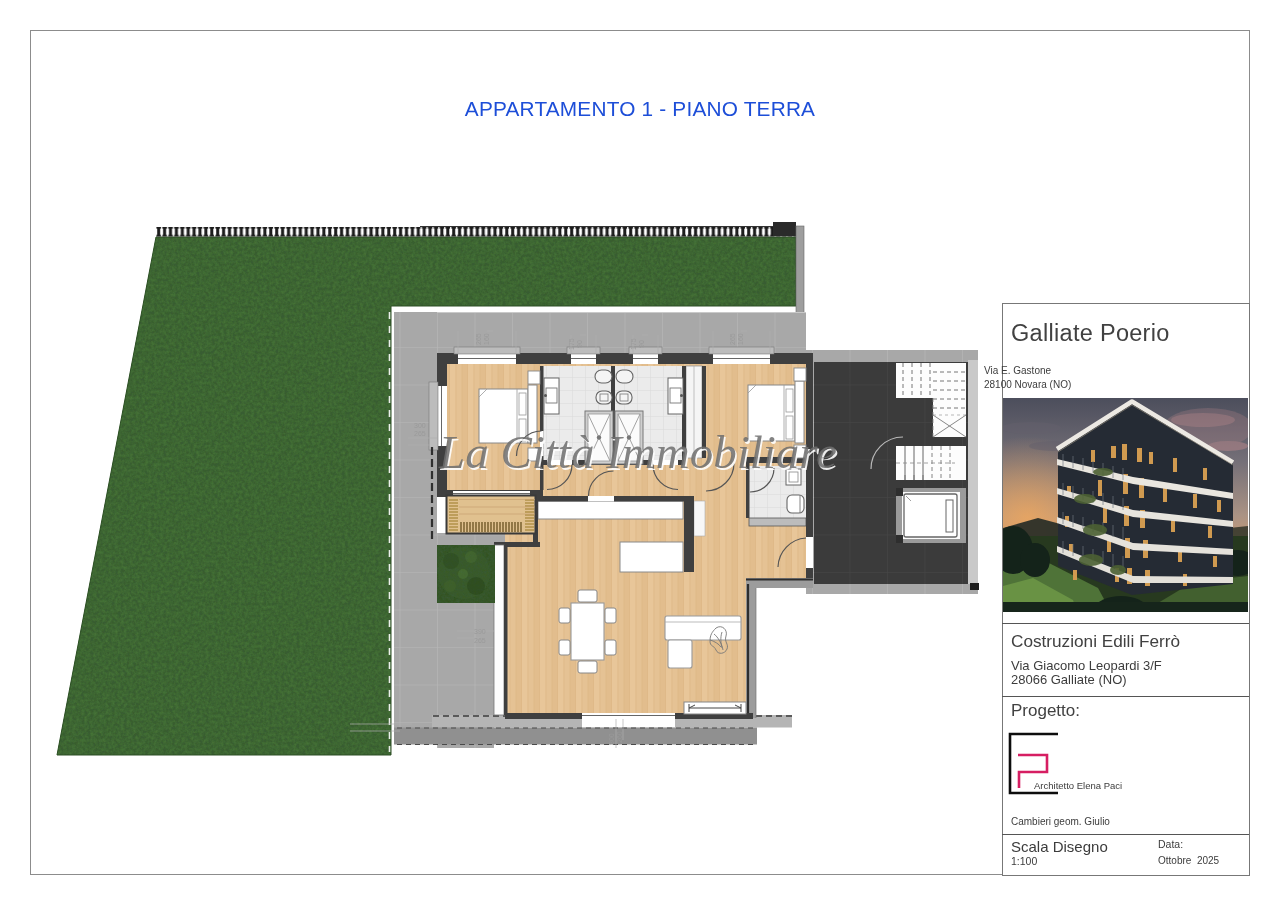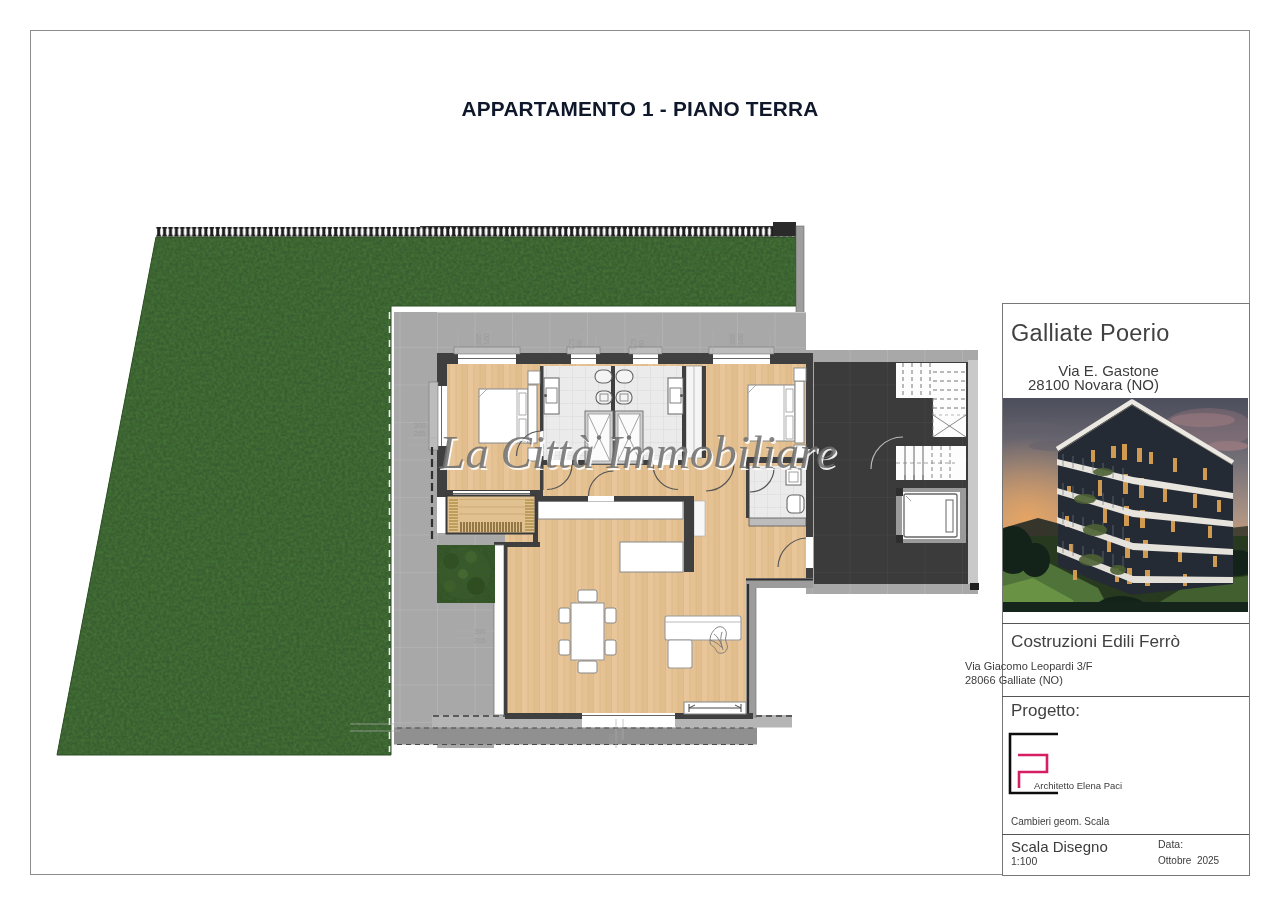--- a/index.html
+++ b/index.html
@@ -6,21 +6,21 @@
 body{width:1280px;height:905px;font-family:"Liberation Sans",sans-serif;}
 .abs{position:absolute;}
 #page{position:relative;width:1280px;height:905px;overflow:hidden;background:#fff;}
 </style>
 </head>
 <body>
 <div id="page">
 
 <div class="abs" style="left:30px;top:30px;width:1218px;height:843px;border:1px solid #8c8c8c;"></div>
 
-<div class="abs" style="left:340px;top:97px;width:600px;text-align:center;font-size:20.8px;color:#0f172a;letter-spacing:0.2px;font-weight:bold;">APPARTAMENTO 1 - PIANO TERRA</div>
+<div class="abs" style="left:340px;top:97px;width:600px;text-align:center;font-size:20.8px;color:#1d4ed8;letter-spacing:0.2px;">APPARTAMENTO 1 - PIANO TERRA</div>
 
 <svg class="abs" style="left:0;top:0" width="1280" height="905" viewBox="0 0 1280 905">
 <defs>
 <pattern id="wood" width="18" height="60" patternUnits="userSpaceOnUse">
 <rect width="18" height="60" fill="#e5c294"></rect>
 <rect x="0" width="6" height="60" fill="#e8c699"></rect>
 <rect x="12" width="6" height="60" fill="#e2bd8d"></rect>
 <rect x="5.6" width="0.7" height="60" fill="#dcb583"></rect>
 <rect x="11.6" width="0.7" height="60" fill="#deb884"></rect>
 <rect x="17.6" width="0.7" height="60" fill="#dbb381"></rect>
@@ -438,21 +438,21 @@
 <text x="440.5" y="469.5" fill="#ffffff" opacity="0.9">La Città Immobiliare</text>
 <text x="439" y="468" fill="#6e6e6e" opacity="0.85">La Città Immobiliare</text>
 </g>
 </g>
 </svg>
 
 <div class="abs" style="left:1002px;top:303px;width:246px;height:571px;border:1px solid #777;background:#fff;"></div>
 
 <div class="abs" style="left:1011px;top:320px;font-size:23.5px;color:#414141;letter-spacing:0.3px;">Galliate Poerio</div>
 
-<div class="abs" style="left:1028px;top:364px;font-size:15px;color:#3c3c3c;line-height:14px;text-align:right;">Via E. Gastone<br>28100 Novara (NO)</div>
+<div class="abs" style="left:984px;top:364px;font-size:10px;color:#3c3c3c;line-height:14px;">Via E. Gastone<br>28100 Novara (NO)</div>
 
 <svg class="abs" style="left:1003px;top:398px" width="245" height="214" viewBox="0 0 245 214">
 <defs>
 <linearGradient id="sky" x1="0" y1="0" x2="0" y2="1">
 <stop offset="0" stop-color="#4c4e5c"></stop>
           <stop offset="0.3" stop-color="#757078"></stop>
 <stop offset="0.55" stop-color="#ab9384"></stop>
           <stop offset="0.75" stop-color="#d69c69"></stop>
 </linearGradient>
 <radialGradient id="sun" cx="0.1" cy="0.56" r="0.38">
@@ -553,34 +553,34 @@
         <ellipse cx="115" cy="172" rx="8" ry="5"></ellipse>
       </g>
 
 <rect x="0" y="204" width="245" height="10" fill="#16251b"></rect>
 </svg>
 
 <div class="abs" style="left:1002px;top:623px;width:247px;height:0;border-top:1.5px solid #555;"></div>
 
 <div class="abs" style="left:1011px;top:631px;font-size:17.2px;color:#414141;">Costruzioni Edili Ferrò</div>
 
-<div class="abs" style="left:965px;top:659px;font-size:11px;color:#3c3c3c;line-height:14px;">Via Giacomo Leopardi 3/F<br>28066 Galliate (NO)</div>
+<div class="abs" style="left:1011px;top:659px;font-size:13px;color:#3c3c3c;line-height:14px;">Via Giacomo Leopardi 3/F<br>28066 Galliate (NO)</div>
 
 <div class="abs" style="left:1002px;top:696px;width:247px;height:0;border-top:1.5px solid #555;"></div>
 
 <div class="abs" style="left:1011px;top:701px;font-size:17px;color:#414141;">Progetto:</div>
 
 <svg class="abs" style="left:1005px;top:730px" width="60" height="68" viewBox="0 0 60 68">
 <path d="M53 4H5V63H53" stroke="#0d0d0d" stroke-width="2.6" fill="none"></path>
 <path d="M13 25H42V42H14V58" stroke="#d61e62" stroke-width="2.6" fill="none"></path>
 </svg>
 
 <div class="abs" style="left:1034px;top:780px;font-size:9.5px;color:#3c3c3c;text-align:right;">Architetto Elena Paci</div>
 
-<div class="abs" style="left:1011px;top:816px;font-size:10px;color:#3c3c3c;">Cambieri geom. Scala</div>
+<div class="abs" style="left:1011px;top:816px;font-size:10px;color:#3c3c3c;">Cambieri geom. Giulio</div>
 
 <div class="abs" style="left:1002px;top:834px;width:247px;height:0;border-top:1.5px solid #555;"></div>
 
 <div class="abs" style="left:1011px;top:838px;font-size:15px;color:#3c3c3c;">Scala Disegno</div>
 
 <div class="abs" style="left:1158px;top:838px;font-size:10.5px;color:#3c3c3c;">Data:</div>
 
 <div class="abs" style="left:1011px;top:855px;font-size:10.5px;color:#3c3c3c;">1:100</div>
 
 <div class="abs" style="left:1158px;top:855px;font-size:10px;color:#3c3c3c;">Ottobre&nbsp; 2025</div>

